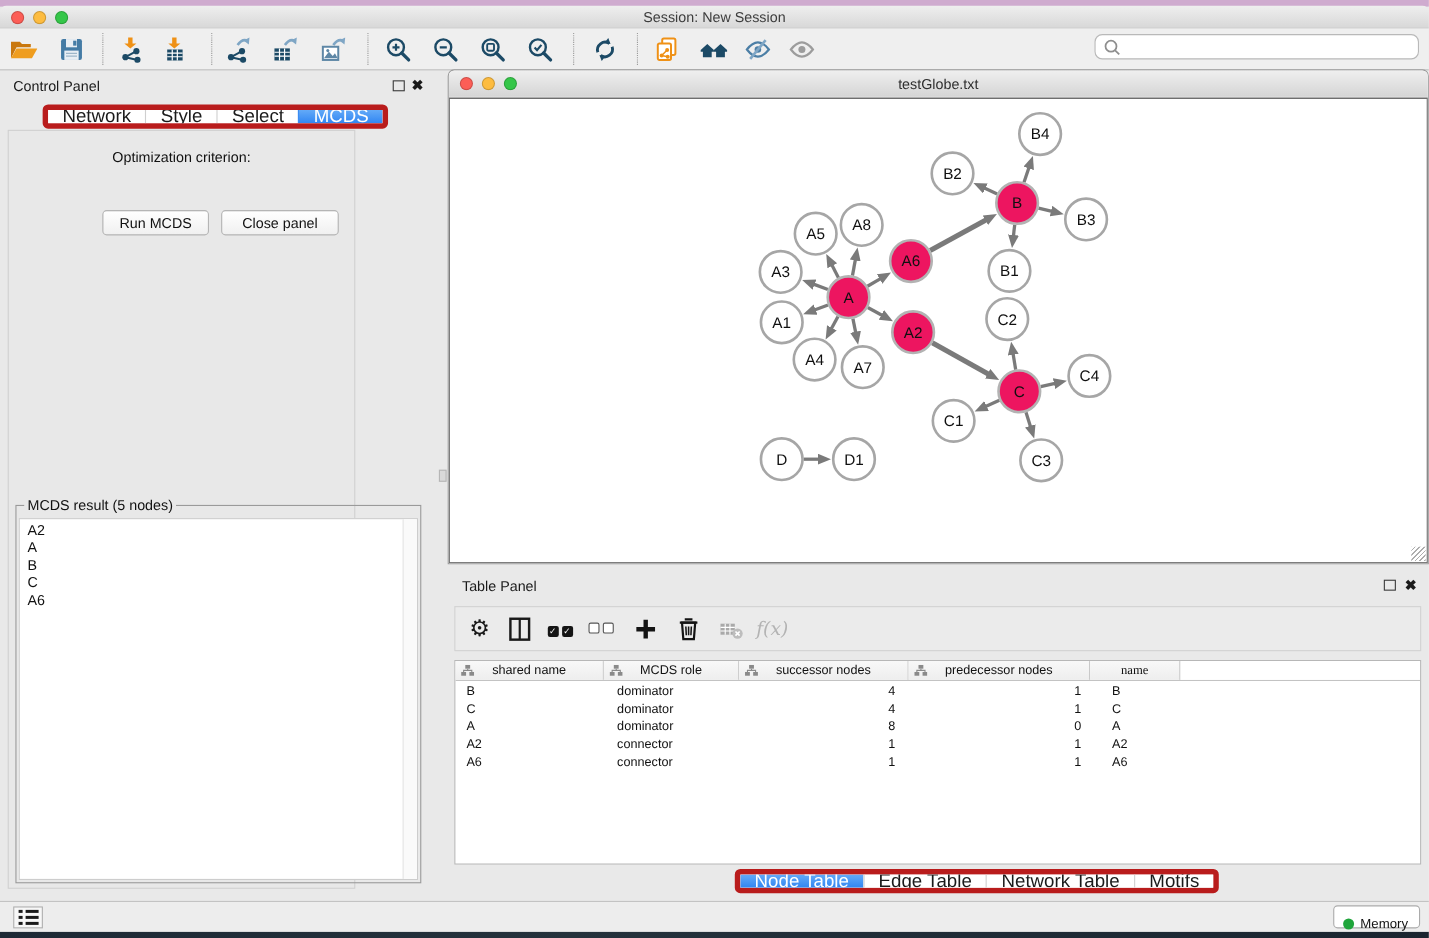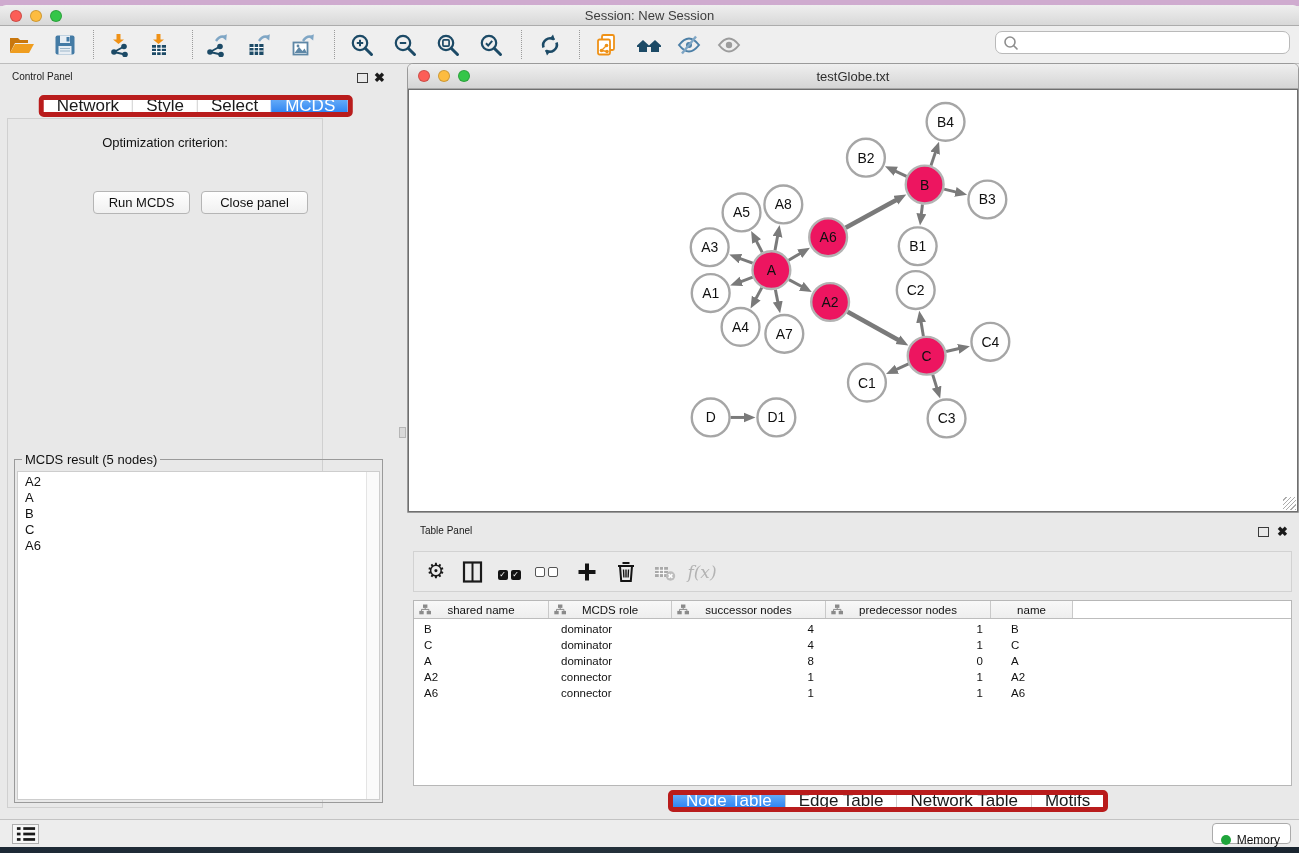--- a/index.html
+++ b/index.html
@@ -13,21 +13,21 @@
 .lights{position:absolute;left:10px;top:5px;display:flex;gap:8px}
 .light{width:12px;height:12px;border-radius:50%;border:1px solid rgba(0,0,0,.18)}
 .l-red{background:#fc5e57}.l-yellow{background:#fdbc40}.l-green{background:#35c649}
 
 .toolbar{position:absolute;left:0;top:26px;width:100%;height:38px;background:#efefef;border-bottom:1px solid #bdbdbd}
 .tbtn{position:absolute;top:2px;width:36px;height:34px;display:flex;align-items:center;justify-content:center}
 .sep{position:absolute;top:4px;height:29px;border-left:1px dotted #9b9b9b}
 .searchbox{position:absolute;right:9px;top:5px;width:295px;height:23px;background:#fff;border:1px solid #b9b9b9;border-radius:7px;display:flex;align-items:center;padding-left:6px}
 .searchbox input{border:none;outline:none;flex:1;height:100%;font-size:13px;background:transparent;font-family:"Liberation Sans",sans-serif}
 
-.panel-title{position:absolute;font-size:10px;color:#1a1a1a}
+.panel-title{position:absolute;font-size:13px;color:#1a1a1a}
 .float-btn{position:absolute;width:11px;height:10px;border:1.6px solid #3a3a3a;background:transparent}
 .close-btn{position:absolute;font-size:13px;font-weight:bold;color:#1a1a1a;line-height:13px}
 .seg{display:flex;height:22px;background:#fff;border:5px solid #b91c1c;border-radius:5px;overflow:hidden;font-size:17px;align-items:stretch}
 .seg-tab{display:flex;align-items:center;padding:0 13px;border-left:1px solid #cfcfcf;color:#1a1a1a;background:#fff;white-space:nowrap}
 .seg-tab:first-child{border-left:none}
 .seg-tab.active{background:linear-gradient(#63aaf8,#3186f2);color:#fff;border-left-color:#3186f2}
 
 .control-panel{position:absolute;left:0;top:64px;width:392px;height:755px}
 .ctabs{position:absolute;top:31px;left:50%;transform:translateX(-50%)}
 .cp-content{position:absolute;left:7px;top:54px;width:316px;height:690px;background:#e8e8e8;border:1px solid #d0d0d0}
@@ -487,21 +487,21 @@
             <svg class="tree-ic" width="12" height="11" viewBox="0 0 12 11">
               <g fill="#8a8a8a">
                 <rect x="4" y="0.5" width="4.4" height="3.4"></rect>
                 <rect x="0.3" y="6.9" width="4.4" height="3.4"></rect>
                 <rect x="7.7" y="6.9" width="4.4" height="3.4"></rect>
               </g>
               <path d="M6.2 3.9v1.5M2.5 6.9V5.4h7.4v1.5" stroke="#8a8a8a" stroke-width="1" fill="none"></path>
             </svg>
             <span>predecessor nodes</span>
           </div>
-          <div class="th" style="width: 82px;">
+          <div class="th" style="width: 82px; font-family: Liberation Serif, serif;">
             <span>name</span>
           </div>
           <div class="th-fill"></div>
         </div>
       <div class="tbody" id="table-body">
           <div class="tr">
             <div class="td c0">B</div>
             <div class="td c1">dominator</div>
             <div class="td c2">4</div>
             <div class="td c3">1</div>

